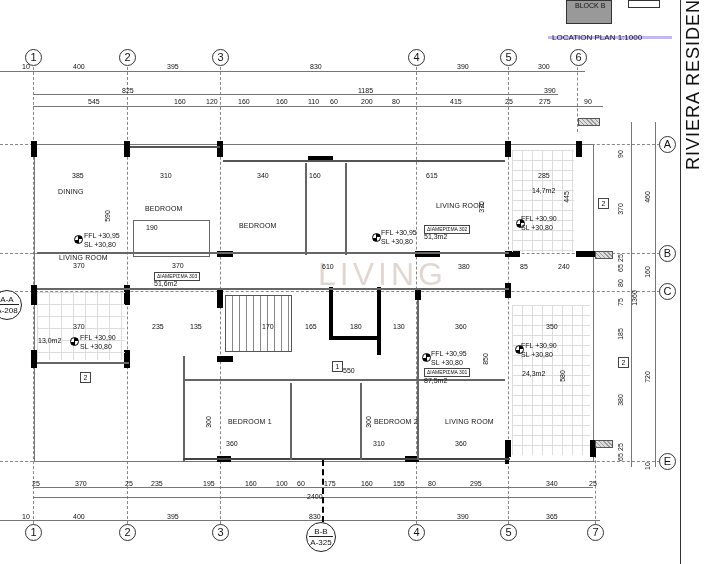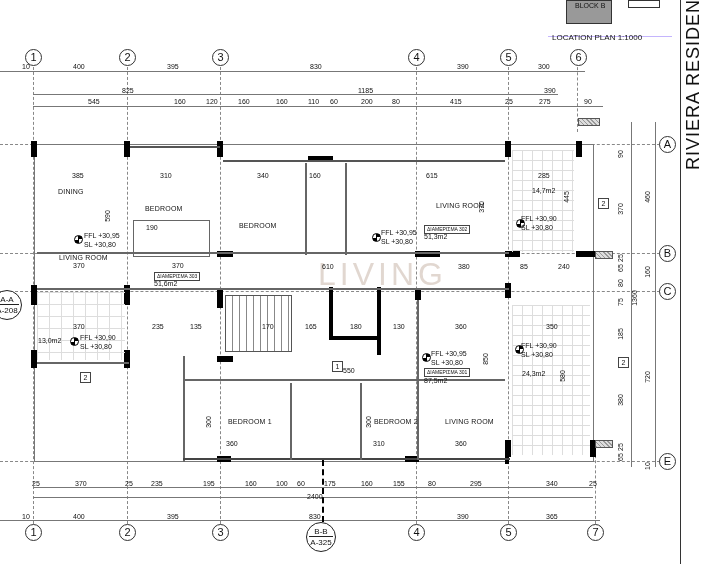--- a/index.html
+++ b/index.html
@@ -29,21 +29,21 @@
   .title-strip { position:absolute; right:0; top:0; width:24px; height:564px; border-left:1px solid #333; }
   .title-text { position:absolute; font-size:18px; white-space:nowrap; transform:rotate(-90deg); transform-origin:left top; letter-spacing:1px; }
 </style>
 </head>
 <body>
 
 <div class="title-strip">
   <div class="title-text" style="left:2px; top:170px;">RIVIERA RESIDENCE</div>
 </div>
 
-<div class="abs" style="left:548px; top:0; width:124px; height:36px; border-bottom:1px solid #c4b5fd;">
+<div class="abs" style="left:548px; top:0; width:124px; height:36px; border-bottom:3px solid #c4b5fd;">
   <div class="abs" style="left:18px; top:0; width:44px; height:22px; background:#999; border:1px solid #333;">
     <div class="t" style="left:8px; top:1px;">BLOCK B</div>
   </div>
   <div class="abs" style="left:80px; top:0; width:30px; height:6px; border:1px solid #333;"></div>
   <div class="t" style="left:4px; top:34px; font-size:8px;">LOCATION PLAN 1:1000</div>
 </div>
 
 <div class="dash-v" style="left:33px; top:62px; height:462px;"></div>
 <div class="dash-v" style="left:127px; top:62px; height:462px;"></div>
 <div class="dash-v" style="left:220px; top:62px; height:462px;"></div>

